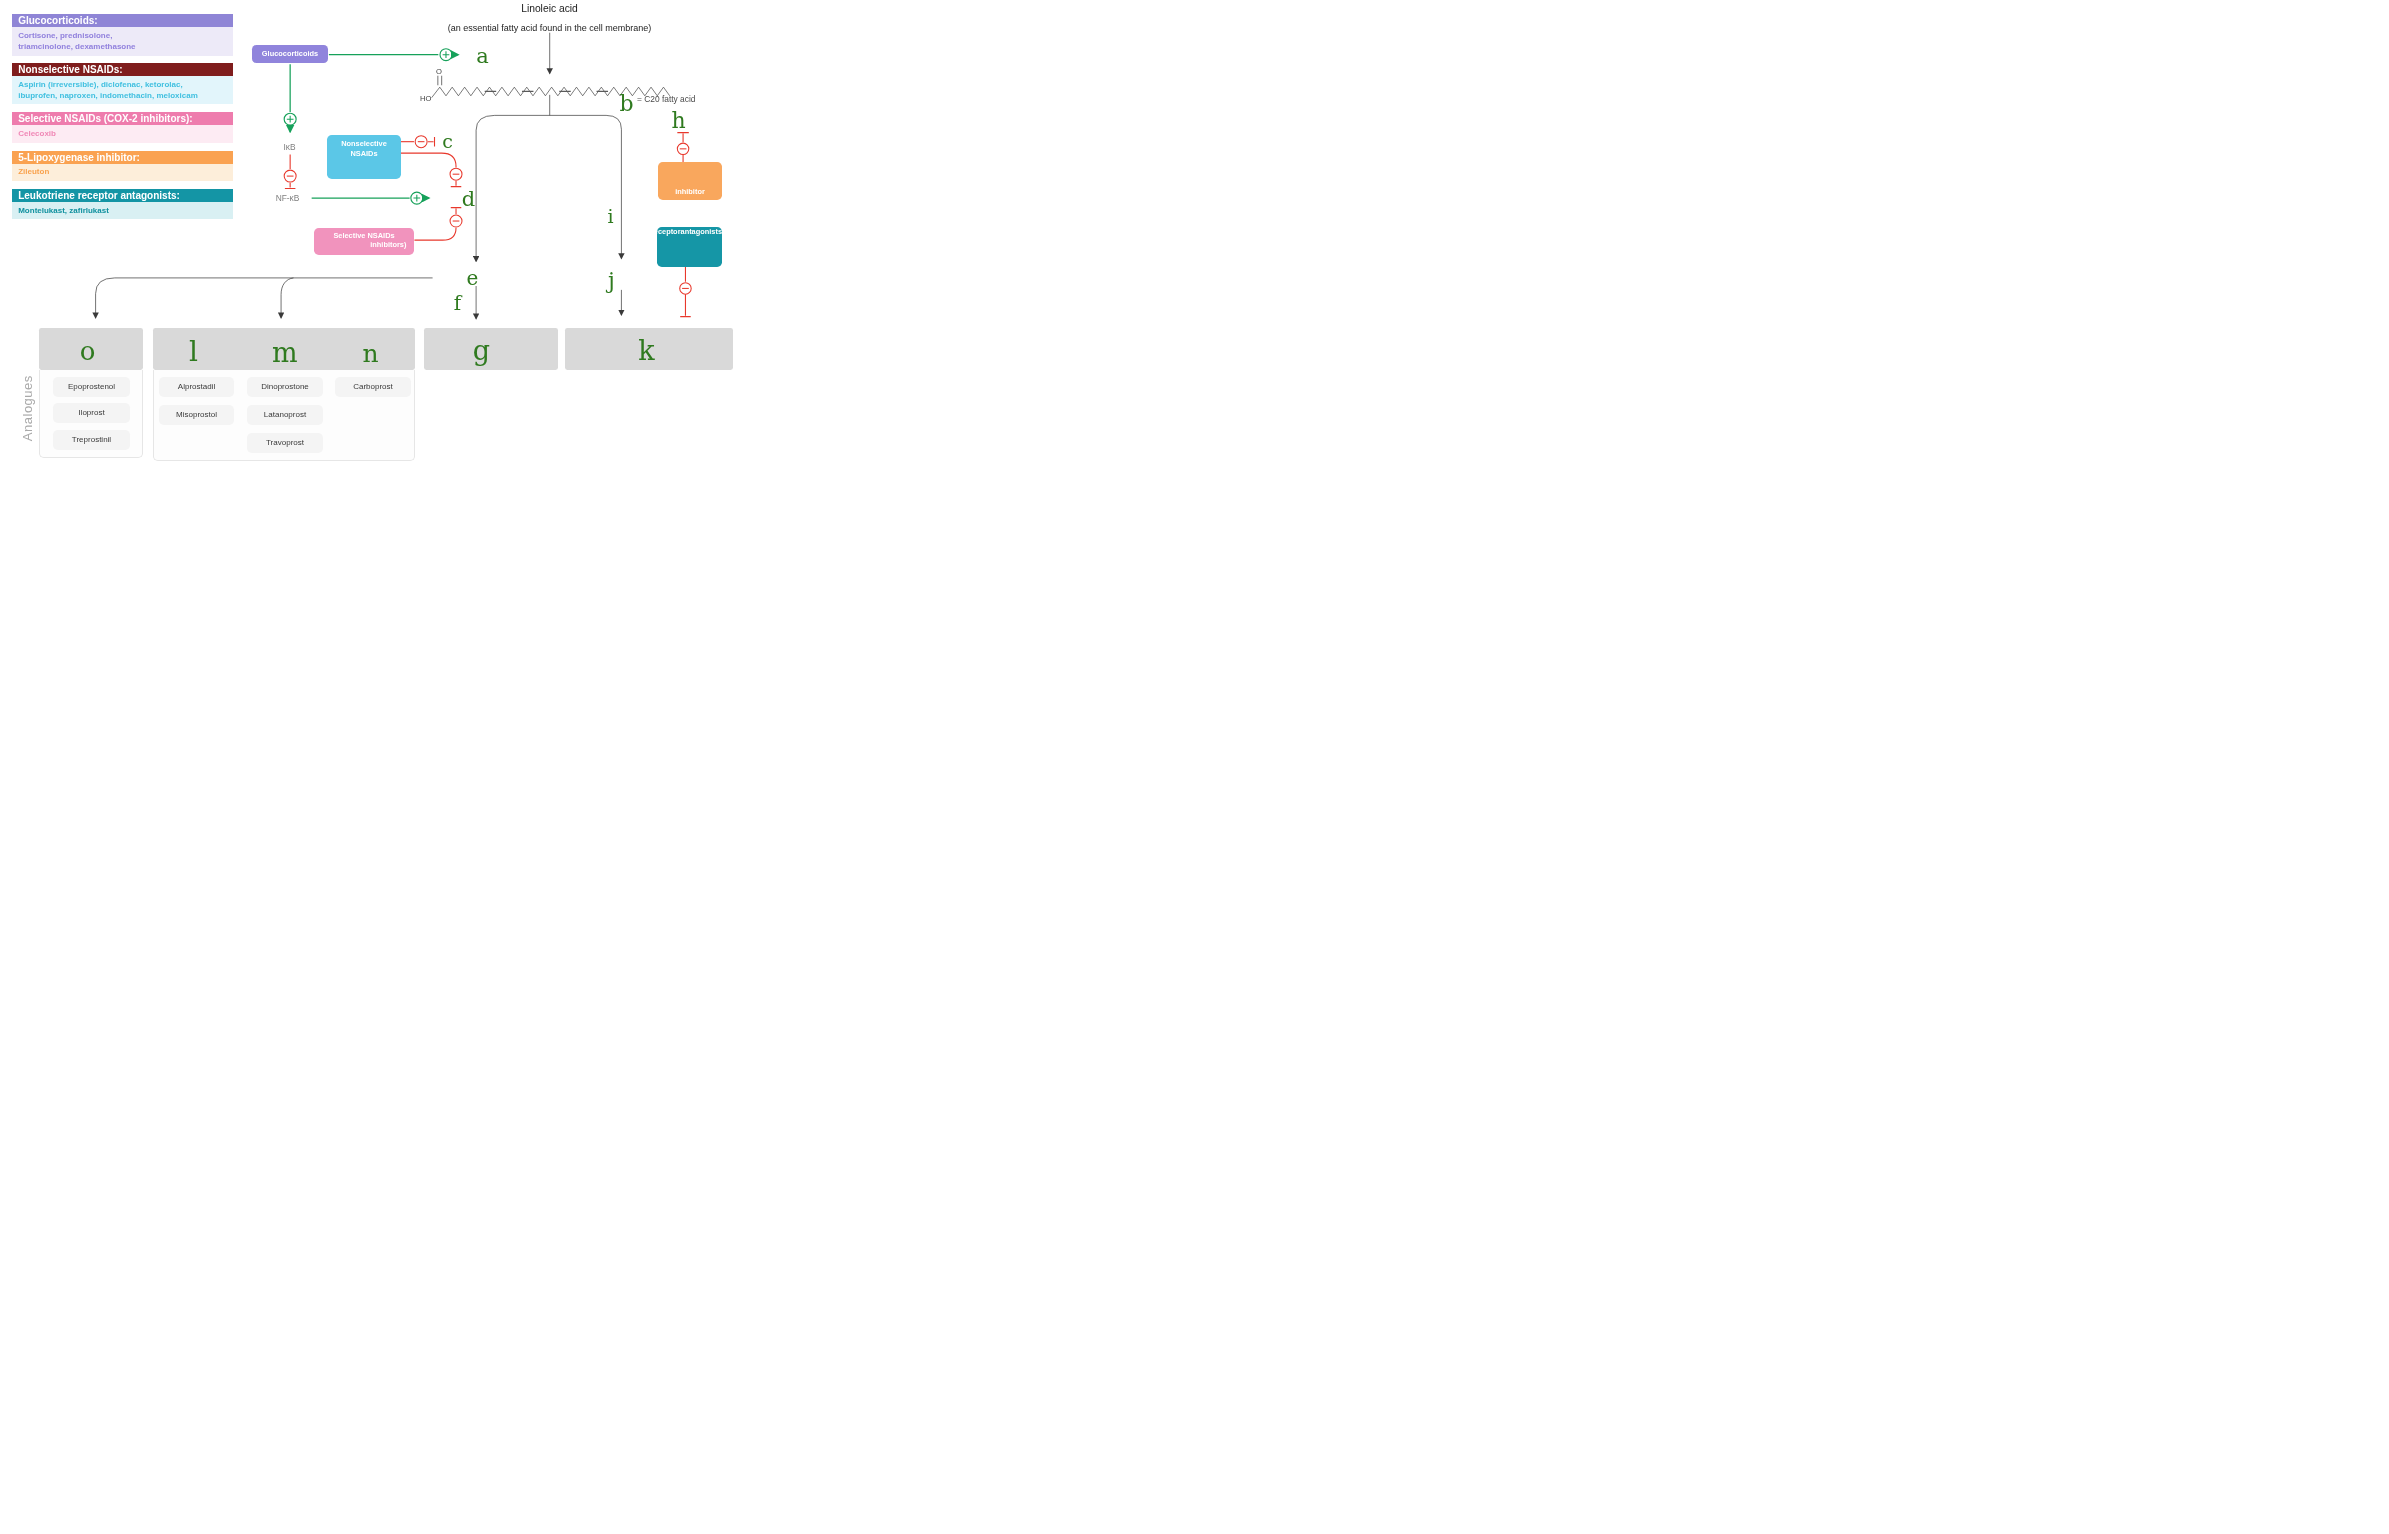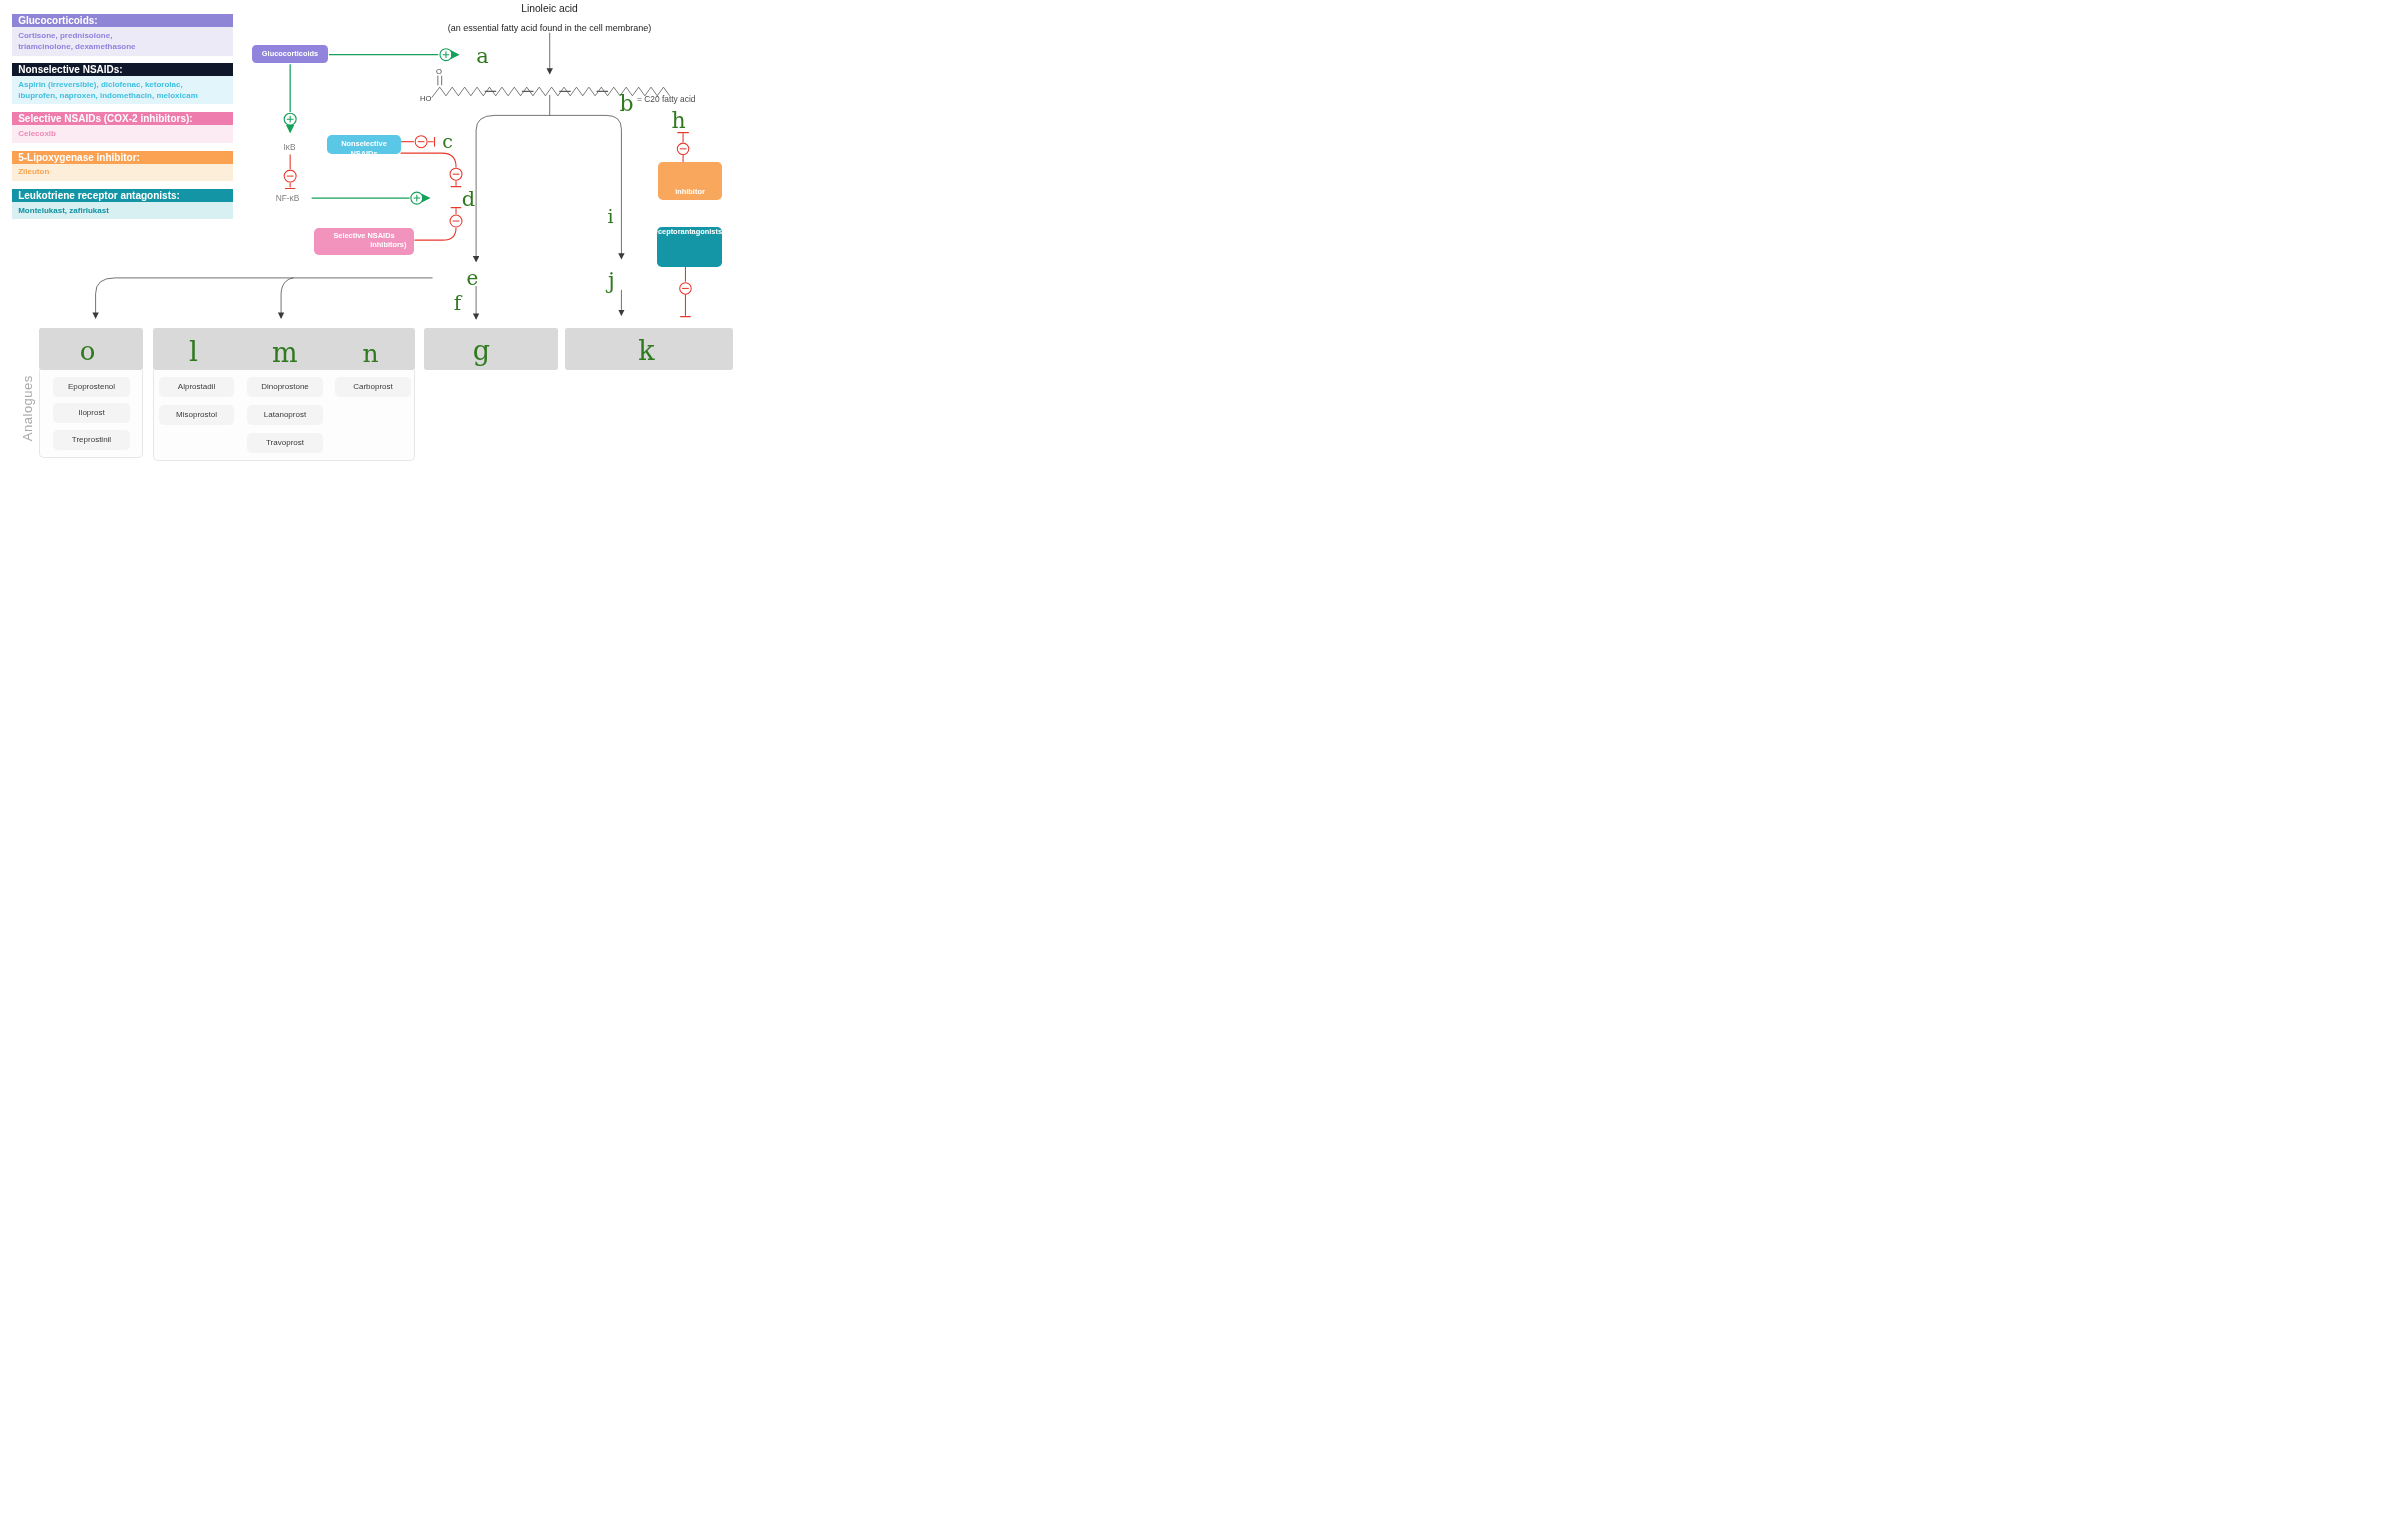--- a/index.html
+++ b/index.html
@@ -7,21 +7,21 @@
           font-family:"Liberation Sans", sans-serif;}
   svg.lines{position:absolute;left:0;top:0;z-index:1;}
 
   
   .legend{position:absolute;left:12px;top:14.3px;width:221px;z-index:2;}
   .lg-head{height:13px;line-height:13px;padding-left:6.2px;color:#fff;
            font-weight:bold;font-size:10px;}
   .lg-body{padding:2.4px 6.2px 3.8px 6.2px;font-weight:bold;font-size:8px;
            line-height:1.38;white-space:pre-line;}
   .hd0{background:#8f85d6;} .bd0{background:#edeaf8;color:#9181dd;}
-  .hd1{background:#0f172a;} .bd1{background:#e2f5fb;color:#41c0e0;}
+  .hd1{background:#7f1d1d;} .bd1{background:#e2f5fb;color:#41c0e0;}
   .hd2{background:#ee7cad;} .bd2{background:#fdebf3;color:#f088b6;}
   .hd3{background:#faa251;} .bd3{background:#fdeeda;color:#f9a24d;}
   .hd4{background:#1495a5;} .bd4{background:#d9f0f3;color:#11919f;}
   .lg-block{margin-bottom:8.1px;}
   .lg-block.b0{margin-bottom:7.6px;}
 
   
   .abs{position:absolute;z-index:2;}
   .t-title{font-size:10.3px;color:#1c1c1c;text-align:center;}
   .t-sub{font-size:9px;color:#1c1c1c;text-align:center;}
@@ -30,21 +30,21 @@
   .t-atom{font-size:7.6px;color:#3f3f3f;}
 
   
   .ltr{position:absolute;z-index:3;width:23px;text-align:center;color:#2f7a1f;
        font-family:"DejaVu Serif", serif;font-weight:400;}
 
   
   .box{position:absolute;z-index:2;color:#fff;font-weight:bold;font-size:7.4px;
        text-align:center;border-radius:4.3px;}
   .box-gluco{left:252px;top:45px;width:76px;height:18px;line-height:18px;background:#9084dc;}
-  .box-nonsel{left:327px;top:135px;width:74px;height:19px;background:#5bc7e7;
+  .box-nonsel{left:327px;top:135px;width:74px;height:44px;background:#5bc7e7;
               border-radius:4.8px;padding-top:3.8px;box-sizing:border-box;line-height:1.35;}
   .box-sel{left:314px;top:228px;width:100px;height:27px;background:#f193bd;border-radius:4.8px;}
   .box-sel .l1{margin-top:3.3px;text-align:center;}
   .box-sel .l2{text-align:right;padding-right:7.6px;}
   .box-inh{left:658px;top:162px;width:64px;height:38px;background:#f9a75d;border-radius:4.8px;
            display:flex;align-items:flex-end;justify-content:center;padding-bottom:3.8px;box-sizing:border-box;}
   .box-rec{left:657px;top:227px;width:65px;height:40px;background:#1596a6;border-radius:4.8px;
            display:flex;flex-direction:row;justify-content:flex-end;padding-bottom:4.3px;
            box-sizing:border-box;line-height:1.3;}
 

